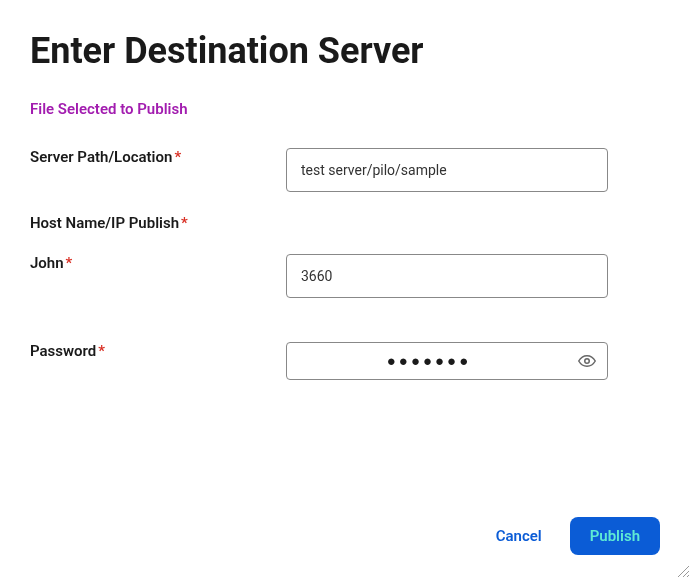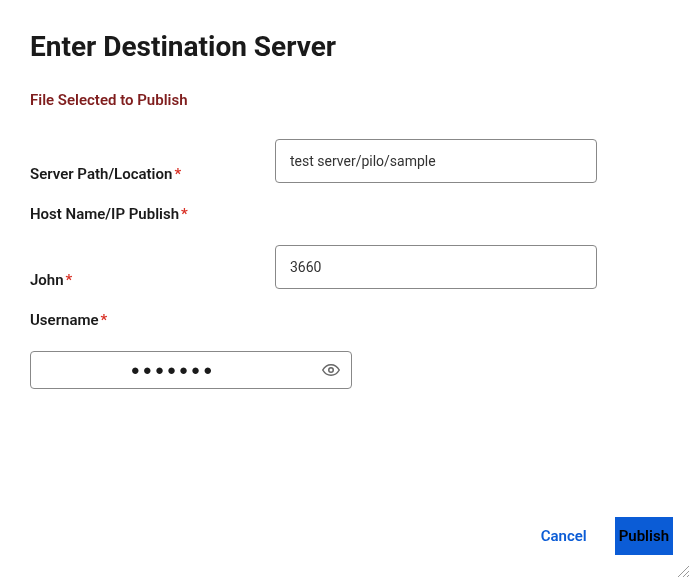--- a/index.html
+++ b/index.html
@@ -14,35 +14,36 @@
       height: 577px;
       position: relative;
     }
     .dialog {
       padding: 30px 30px 20px 30px;
       width: 100%;
       height: 100%;
       position: relative;
     }
     .dialog-title {
-      font-size: 28px;
+      font-size: 36px;
       font-weight: 700;
       color: #1a1a1a;
       margin-bottom: 28px;
     }
     .subtitle {
       font-size: 15px;
       font-weight: 600;
-      color: #7f1d1d;
+      color: #a21caf;
       margin-bottom: 30px;
     }
     .form-row {
       display: flex;
-      align-items: flex-end;
+      align-items: flex-start;
       margin-bottom: 22px;
+      gap: 11px;
     }
     .form-label {
       width: 245px;
       font-size: 15px;
       font-weight: 600;
       color: #1a1a1a;
       flex-shrink: 0;
     }
     .required-asterisk {
       color: #d93025;
@@ -84,44 +85,44 @@
       height: 20px;
       display: flex;
       align-items: center;
       justify-content: center;
       color: #666;
       cursor: pointer;
     }
     .button-row {
       position: absolute;
       bottom: 22px;
-      right: 18px;
+      right: 31px;
       display: flex;
       align-items: flex-start;
       gap: 20px;
     }
     .btn-cancel {
       background: transparent;
       border: none;
       color: #0b5cd6;
       font-size: 15px;
       font-weight: 600;
       cursor: pointer;
       padding: 10px 8px;
       font-family: inherit;
     }
     .btn-publish {
       background: #0b5cd6;
       border: none;
-      color: #000000;
+      color: #5eead4;
       font-size: 15px;
       font-weight: 600;
       cursor: pointer;
-      padding: 10px 4px;
-      border-radius: 0;
+      padding: 10px 20px;
+      border-radius: 8px;
       font-family: inherit;
     }
     .resize-handle {
       position: absolute;
       bottom: 2px;
       right: 2px;
       width: 12px;
       height: 12px;
       color: #999;
     }
@@ -149,26 +150,26 @@
   </div>
 
   <div class="form-row">
     <div class="form-label">
       <span>John</span><span class="required-asterisk">*</span>
     </div>
     <input type="text" class="text-input" value="3660" style="">
   </div>
 
   <div class="form-row">
-    <div class="form-label">
-      <span>Username</span><span class="required-asterisk">*</span>
-    </div>
   </div>
 
   <div class="form-row">
+    <div class="form-label">
+      <span>Password</span><span class="required-asterisk">*</span>
+    </div>
     <div class="password-wrapper">
       <div class="password-dots">●●●●●●●</div>
       <div class="eye-icon">
         <svg viewBox="0 0 24 24" width="18" height="18" fill="none" stroke="currentColor" stroke-width="2">
           <path d="M1 12s4-7 11-7 11 7 11 7-4 7-11 7S1 12 1 12z"></path>
           <circle cx="12" cy="12" r="3"></circle>
         </svg>
       </div>
     </div>
   </div>

